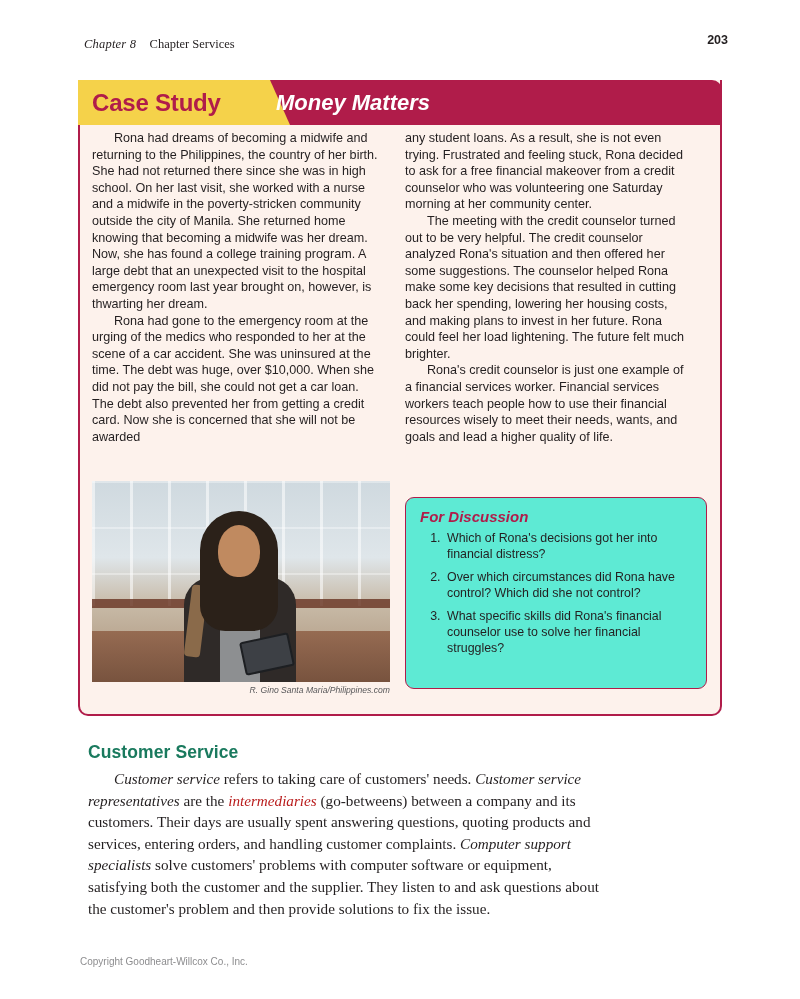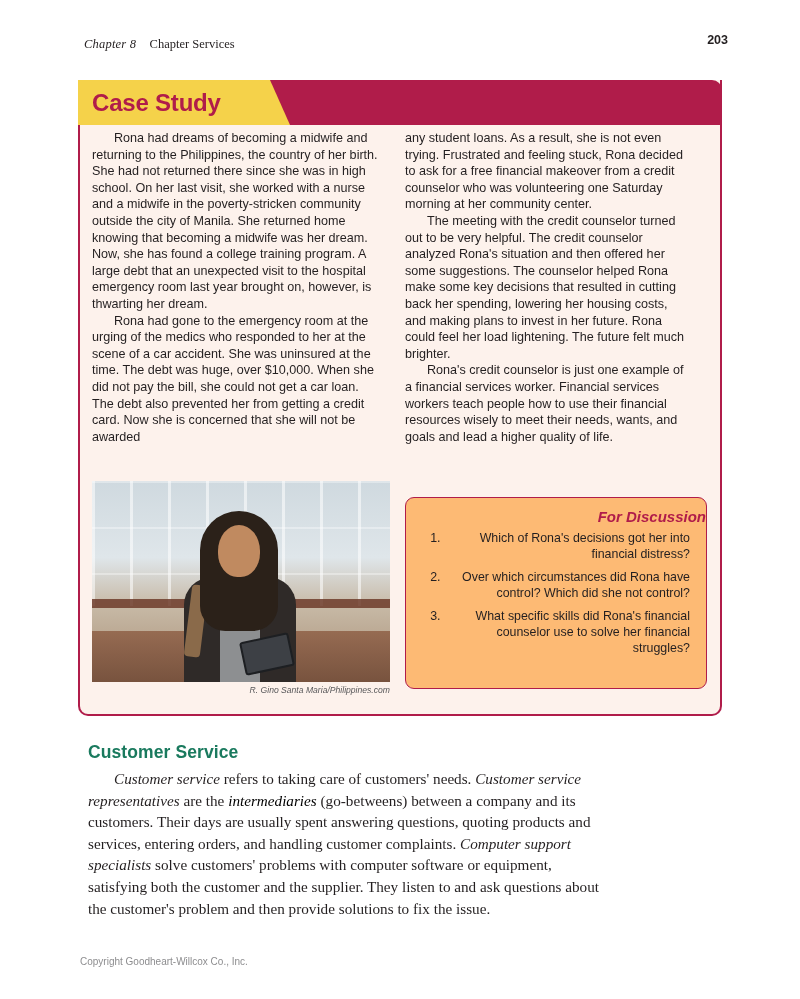--- a/index.html
+++ b/index.html
@@ -250,23 +250,22 @@
 
   
   .discussion {
     position: absolute;
     left: 405px;
     top: 497px;
     width: 302px;
     height: 192px;
     border: 1.6px solid #b01c4a;
     border-radius: 9px;
-    background: #fdba74;
+    background: #5eead4;
     box-sizing: border-box;
-    text-align: right;
   }
   .discussion h3 {
     margin: 0;
     padding: 10px 0 5px 14px;
     font-size: 15px;
     font-style: italic;
     font-weight: bold;
     color: #b01c4a;
   }
   .discussion ol {
@@ -301,21 +300,21 @@
     line-height: 21.6px;
     color: #231f20;
   }
   .section-body p {
     margin: 0;
     text-indent: 26px;
   }
   .section-body i { font-style: italic; }
   .section-body .term {
     font-style: italic;
-    color: #000000;
+    color: #b91c1c;
   }
 
   .copyright {
     position: absolute;
     left: 80px;
     top: 956px;
     font-size: 10px;
     color: #8d8d8f;
   }
 </style>
@@ -326,20 +325,21 @@
   <span class="chap">Chapter 8</span>
   <span class="chaptitle">Chapter Services</span>
   <span class="pageno">203</span>
 </div>
 
 <div class="case-box"></div>
 <div class="case-header">
   <div class="bar-right"></div>
   <div class="bar-left"></div>
   <div class="case-title">Case Study</div>
+  <div class="case-subtitle">Money Matters</div>
 </div>
 
 <div class="col left">
   <p class="indent">Rona had dreams of becoming a midwife and returning to the Philippines, the country of her birth. She had not returned there since she was in high school. On her last visit, she worked with a nurse and a midwife in the poverty-stricken community outside the city of Manila. She returned home knowing that becoming a midwife was her dream. Now, she has found a college training program. A large debt that an unexpected visit to the hospital emergency room last year brought on, however, is thwarting her dream.</p>
   <p class="indent">Rona had gone to the emergency room at the urging of the medics who responded to her at the scene of a car accident. She was uninsured at the time. The debt was huge, over $10,000. When she did not pay the bill, she could not get a car loan. The debt also prevented her from getting a credit card. Now she is concerned that she will not be awarded</p>
 </div>
 
 <div class="col right">
   <p>any student loans. As a result, she is not even trying. Frustrated and feeling stuck, Rona decided to ask for a free financial makeover from a credit counselor who was volunteering one Saturday morning at her community center.</p>
   <p class="indent">The meeting with the credit counselor turned out to be very helpful. The credit counselor analyzed Rona's situation and then offered her some suggestions. The counselor helped Rona make some key decisions that resulted in cutting back her spending, lowering her housing costs, and making plans to invest in her future. Rona could feel her load lightening. The future felt much brighter.</p>

